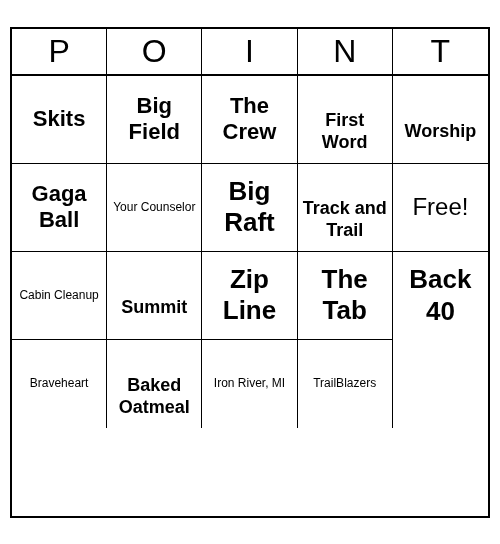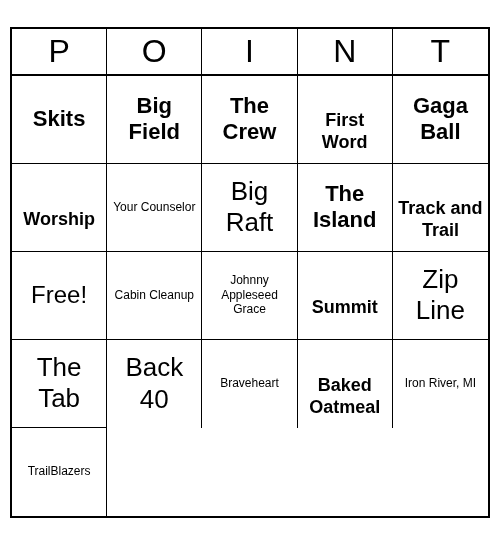--- a/index.html
+++ b/index.html
@@ -51,21 +51,21 @@
     .cell-text {
       font-size: 14px;
       line-height: 1.2;
     }
     .cell-text.large {
       font-size: 22px;
       font-weight: bold;
     }
     .cell-text.xlarge {
       font-size: 26px;
-      font-weight: normal;
+      font-weight: bold;
     }
     .cell-text.medium {
       font-size: 18px;
       font-weight: bold;
       margin-top: 26px;
     }
     .cell-text.small {
       font-size: 12px;
     }
     .cell-text.free {
@@ -91,45 +91,39 @@
       <div class="cell">
         <span class="cell-text large">Big Field</span>
       </div>
       <div class="cell">
         <span class="cell-text large">The Crew</span>
       </div>
       <div class="cell">
         <span class="cell-text medium">First Word</span>
       </div>
       <div class="cell">
-        <span class="cell-text large">Gaga Ball</span>
+        <span class="cell-text medium">Worship</span>
       </div>
       <div class="cell">
-        <span class="cell-text medium">Worship</span>
+        <span class="cell-text large">Gaga Ball</span>
       </div>
       <div class="cell">
         <span class="cell-text small">Your Counselor</span>
       </div>
       <div class="cell">
         <span class="cell-text xlarge">Big Raft</span>
-      </div>
-      <div class="cell">
-        <span class="cell-text large">The Island</span>
       </div>
       <div class="cell">
         <span class="cell-text medium">Track and Trail</span>
       </div>
       <div class="cell">
         <span class="cell-text free">Free!</span>
       </div>
       <div class="cell">
         <span class="cell-text small">Cabin Cleanup</span>
-      </div>
-      <div class="cell">
-        <span class="cell-text small">Johnny Appleseed Grace</span>
       </div>
       <div class="cell">
         <span class="cell-text medium">Summit</span>
       </div>
       <div class="cell">
         <span class="cell-text xlarge">Zip Line</span>
       </div>
       <div class="cell">
         <span class="cell-text xlarge">The Tab</span>
       </div>

